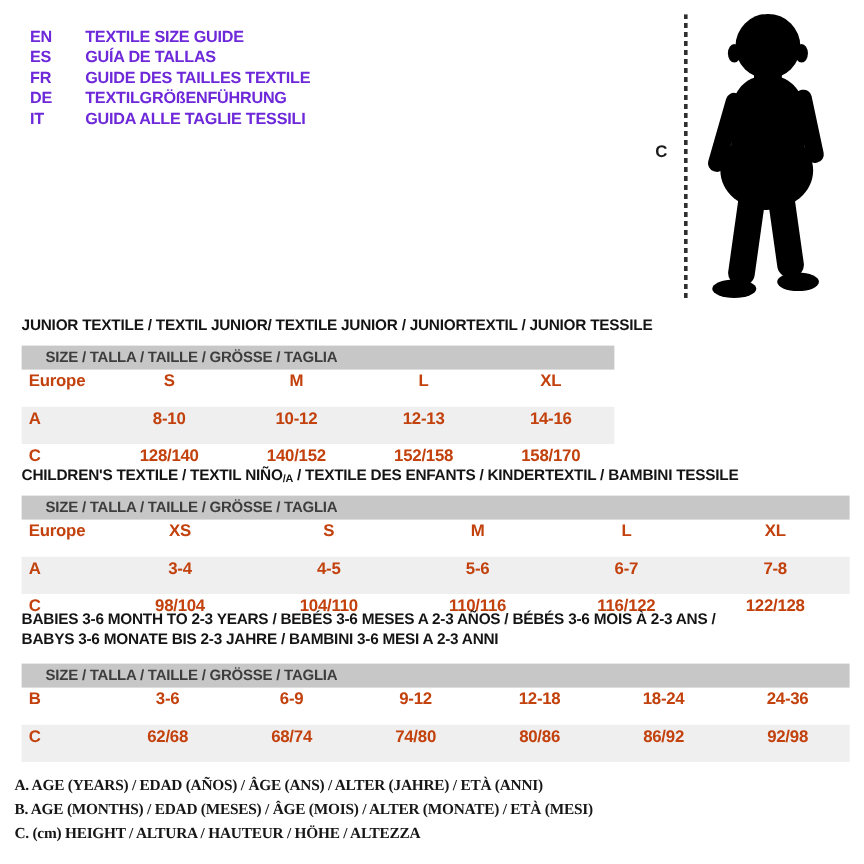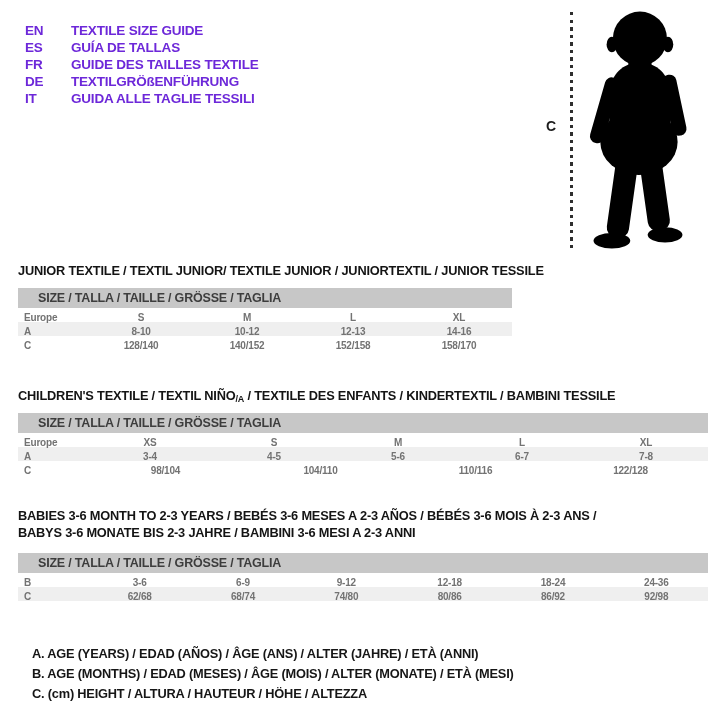--- a/index.html
+++ b/index.html
@@ -29,26 +29,26 @@
   .section-title{font-size:12.8px;line-height:17px;color:#141414;white-space:nowrap;}
   .section-title .subscript{font-size:9px;vertical-align:-2px;}
   .size-table{position:absolute;left:0;}
   .section-junior-textile .size-table{top:26px;width:494px;}
   .section-childrens-textile .size-table{top:26px;width:690px;}
   .section-babies-textile .size-table{top:46px;width:690px;}
   .size-bar{
     height:20px;line-height:20px;background:#c7c7c7;color:#3d3d3d;
     font-size:12.5px;padding-left:20px;box-sizing:border-box;
   }
-  .trow{display:flex;height:14px;line-height:19px;font-size:10px;color:#737373;}
+  .trow{display:flex;height:31px;line-height:19px;font-size:14px;color:#c2410c;}
   .trow.shaded{background:#efefef;}
   .tlabel{flex:0 0 70px;width:70px;padding-left:6px;box-sizing:border-box;text-align:left;}
   .tcell{flex:1;text-align:center;}
   
-  .footnotes{position:absolute;left:32px;top:644px;}
+  .footnotes{position:absolute;left:12px;top:644px;font-family:Liberation Serif, serif;}
   .footnote-line{font-size:12.8px;line-height:20px;color:#161616;white-space:nowrap;}
 </style>
 </head>
 <body>
 
 <div class="canvas">
 
   <div class="lang-block">
       <div class="lang-row">
         <span class="lang-code">EN</span>
@@ -139,20 +139,21 @@
             <div class="tcell">4-5</div>
             <div class="tcell">5-6</div>
             <div class="tcell">6-7</div>
             <div class="tcell">7-8</div>
           </div>
           <div class="trow">
             <div class="tlabel">C</div>
             <div class="tcell">98/104</div>
             <div class="tcell">104/110</div>
             <div class="tcell">110/116</div>
+            <div class="tcell">116/122</div>
             <div class="tcell">122/128</div>
           </div>
         </div>
       </div>
       <div class="section section-babies-textile">
         <div class="section-title"><span>BABIES 3-6 MONTH TO 2-3 YEARS / BEBÉS 3-6 MESES A 2-3 AÑOS / BÉBÉS 3-6 MOIS À 2-3 ANS /</span></div>
         <div class="section-title"><span>BABYS 3-6 MONATE BIS 2-3 JAHRE / BAMBINI 3-6 MESI A 2-3 ANNI</span></div>
         <div class="size-table">
           <div class="size-bar">SIZE / TALLA / TAILLE / GRÖSSE / TAGLIA</div>
           <div class="trow">

